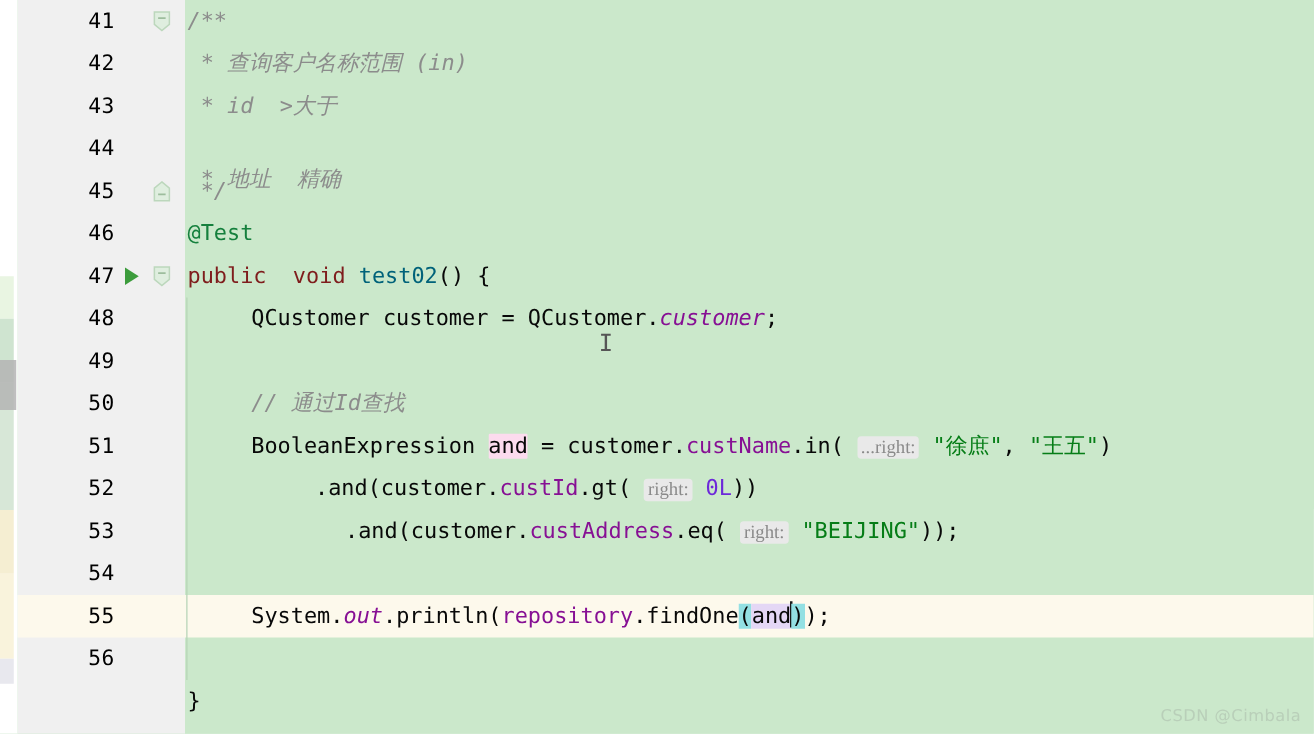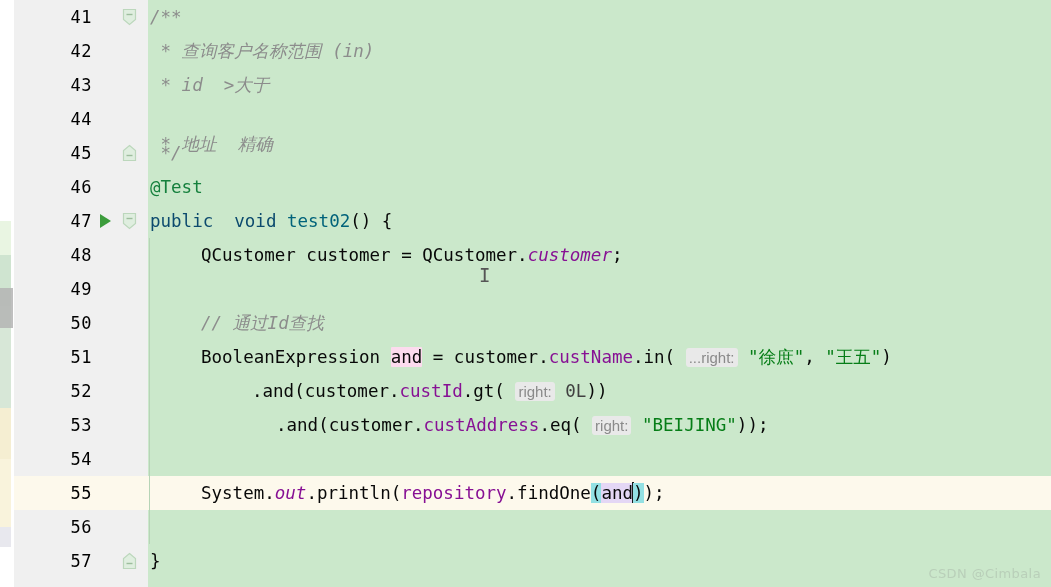--- a/index.html
+++ b/index.html
@@ -118,45 +118,45 @@
   
   .indent-guide {
     position: absolute;
     left: 1px;
     width: 1px;
     background: #b6d4b6;
     z-index: 3;
   }
 
   
-  .kw      { color: #0c4a6e; }
+  .kw      { color: #7f1d1d; }
   .meth    { color: #00627a; }
   .anno    { color: #15803d; }
   .fld     { color: #871094; font-style: italic; }
   .fldn    { color: #871094; }
   .str     { color: #067d17; }
-  .num     { color: #404040; }
+  .num     { color: #6d28d9; }
   .cmt     { color: #8c8c8c; font-style: italic; }
   .plain   { color: #080808; }
 
   .hl-and {
     background: #fcdbee;
     border-radius: 1px;
   }
   .bracket-match {
     background: #93e0e3;
   }
   .sel-and {
     background: #e4d7f5;
   }
 
   .hint {
     background: #e9e9e9;
     color: #8a8a8a;
-    font-family: Liberation Sans, sans-serif;
+    font-family: Liberation Serif, serif;
     font-size: 15px;
     border-radius: 3px;
     padding: 1px 3px;
   }
 
   .caret {
     display: inline-block;
     width: 2px;
     height: 21px;
     background: #1a1a1a;
@@ -261,29 +261,20 @@
         <div class="linenum">53</div>
       </div>
       <div class="gutter-line" style="top: 442px;">
         <div class="linenum">54</div>
       </div>
       <div class="gutter-line current" style="top: 476px;">
         <div class="linenum">55</div>
       </div>
       <div class="gutter-line" style="top: 510px;">
         <div class="linenum">56</div>
-      </div>
-      <div class="gutter-line" style="top: 544px;">
-        <div class="linenum">57</div>
-        <div class="fold-marker">
-          <svg width="15" height="18" viewBox="0 0 15 18">
-            <path d="M7.5 1.5l6 5v10h-12v-10z" fill="#dfeedf" stroke="#bcd7bc" stroke-width="1.2"></path>
-            <path d="M4.5 11.5h6" stroke="#9dbd9d" stroke-width="1.4"></path>
-          </svg>
-        </div>
       </div>
     </div>
 
   <div class="code-area" id="code-area">
       <div class="code-line" style="top: 0px;"><span class="code-text" style="padding-left: 2px;"><span class="cmt">/**</span></span></div>
       <div class="code-line" style="top: 68px;"><span class="code-text" style="padding-left: 2px;"><span class="cmt"> * id  &gt;大于</span></span></div>
       <div class="code-line" style="top: 34px;"><span class="code-text" style="padding-left: 2px;"><span class="cmt"> * 查询客户名称范围 (in)</span></span></div>
       <div class="code-line" style="top: 102px; margin-top: 25px;"><span class="code-text" style="padding-left: 2px;"><span class="cmt"> * 地址  精确</span></span></div>
       <div class="code-line" style="top: 136px;"><span class="code-text" style="padding-left: 2px;"><span class="cmt"> */</span></span></div>
       <div class="code-line" style="top: 170px;"><span class="code-text" style="padding-left: 2px;"><span class="anno">@Test</span></span></div>

